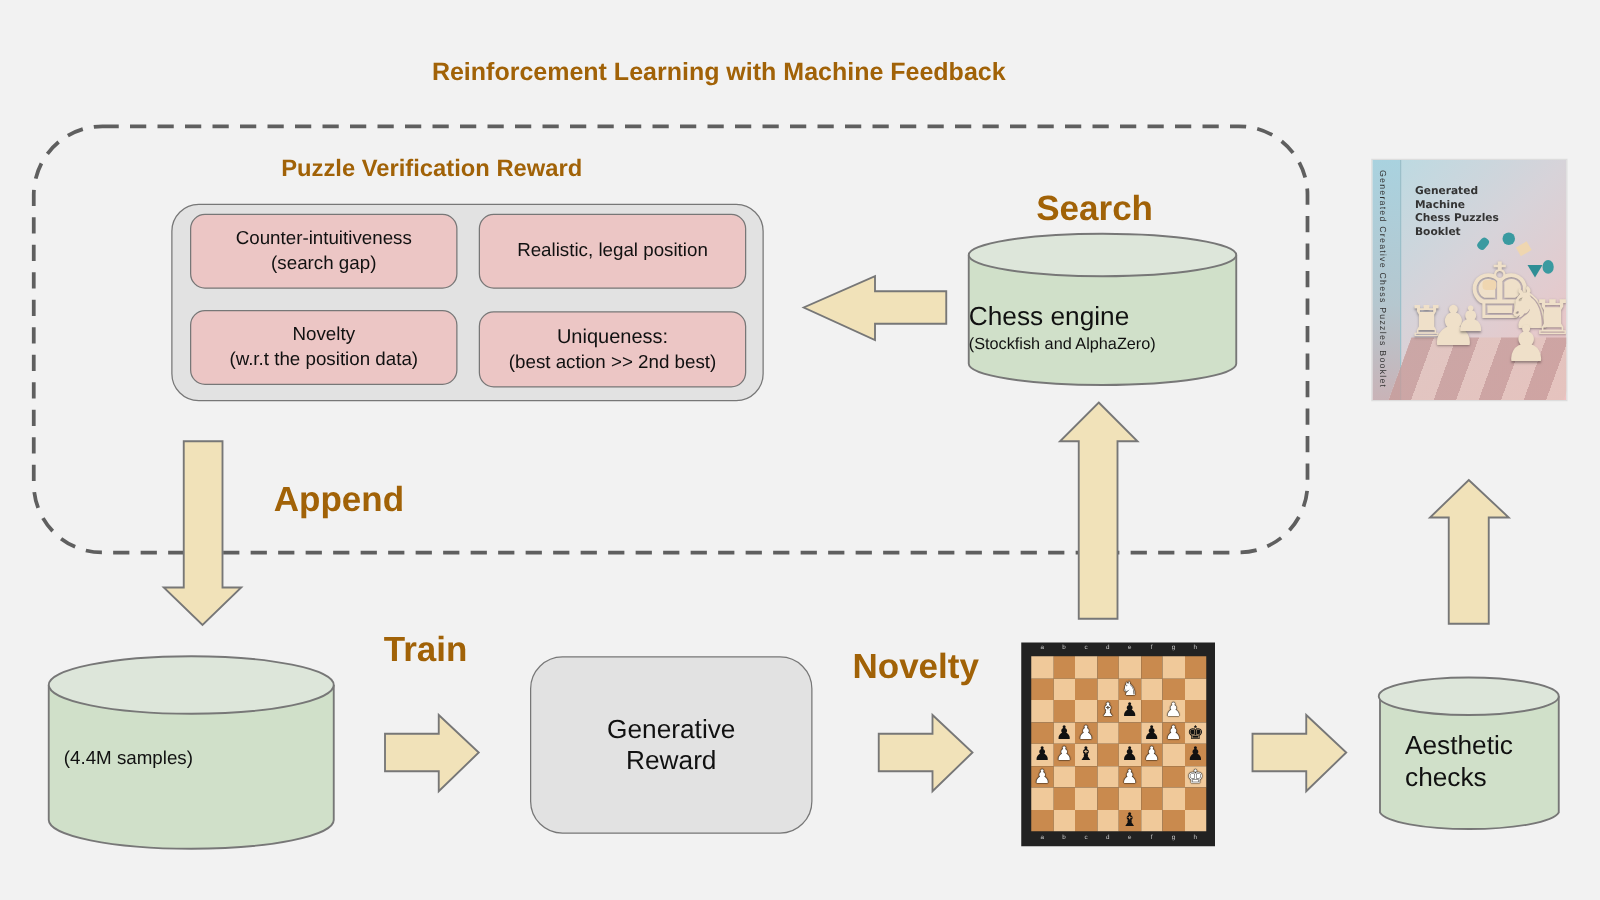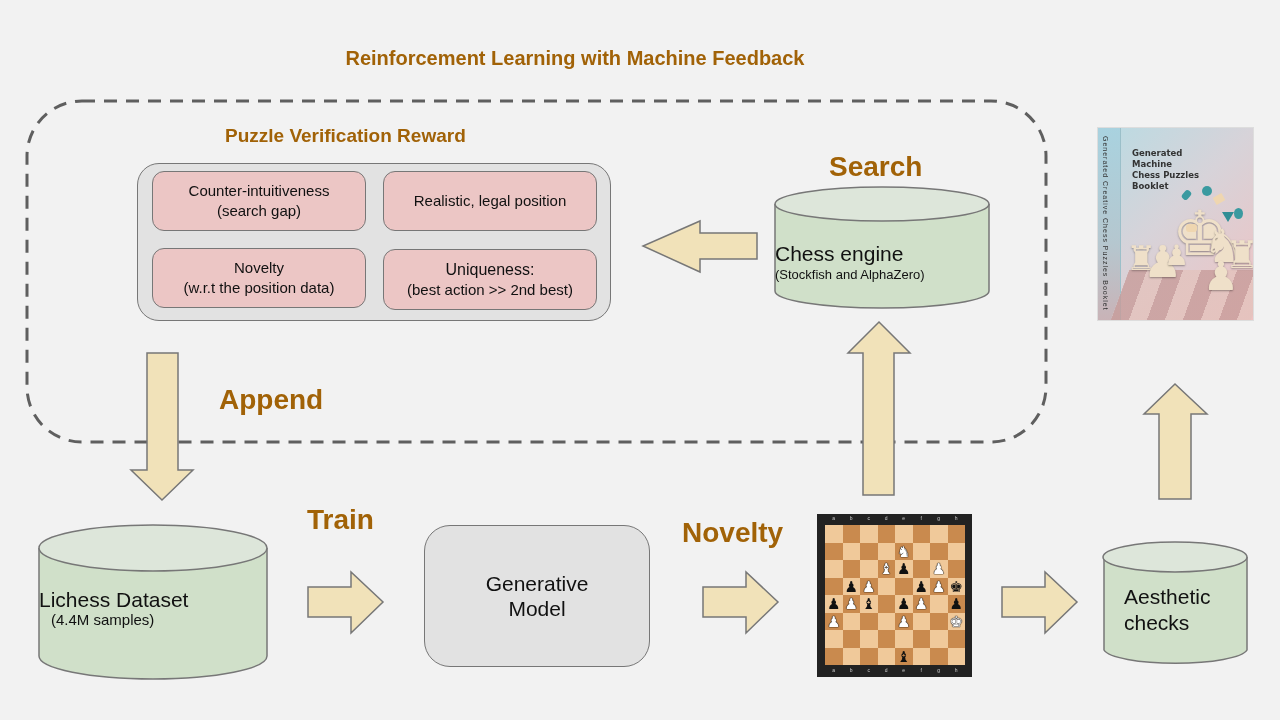--- a/index.html
+++ b/index.html
@@ -96,27 +96,26 @@
   <span style="font-size:16px;">Uniqueness:</span>
   <span>(best action &gt;&gt; 2nd best)</span>
 </div>
 
 <div class="cyl-text" style="left:775px;top:232px;width:214px;height:60px;">
   <span style="font-size:21px;line-height:26px;">Chess engine</span>
   <span style="font-size:13px;line-height:16px;">(Stockfish and AlphaZero)</span>
 </div>
 
 <div class="cyl-text" style="left:39px;top:582px;width:228px;height:50px;">
-  <span style="font-size:21px;line-height:26px;">Lichess Dataset</span>
   <span style="font-size:15px;line-height:14px;margin-left:12px;">(4.4M samples)</span>
 </div>
 
 <div class="abs genmodel">
   <span>Generative</span>
-  <span>Model</span>
+  <span>Reward</span>
 </div>
 
 <div class="cyl-text" style="left:1104px;top:583px;width:143px;height:54px;padding-left:20px;">
   <span style="font-size:21px;line-height:26px;">Aesthetic</span>
   <span style="font-size:21px;line-height:26px;">checks</span>
 </div>
 
 <div class="abs board">
   <div class="files" style="top:1px;" id="files-top">
       <span>a</span>

